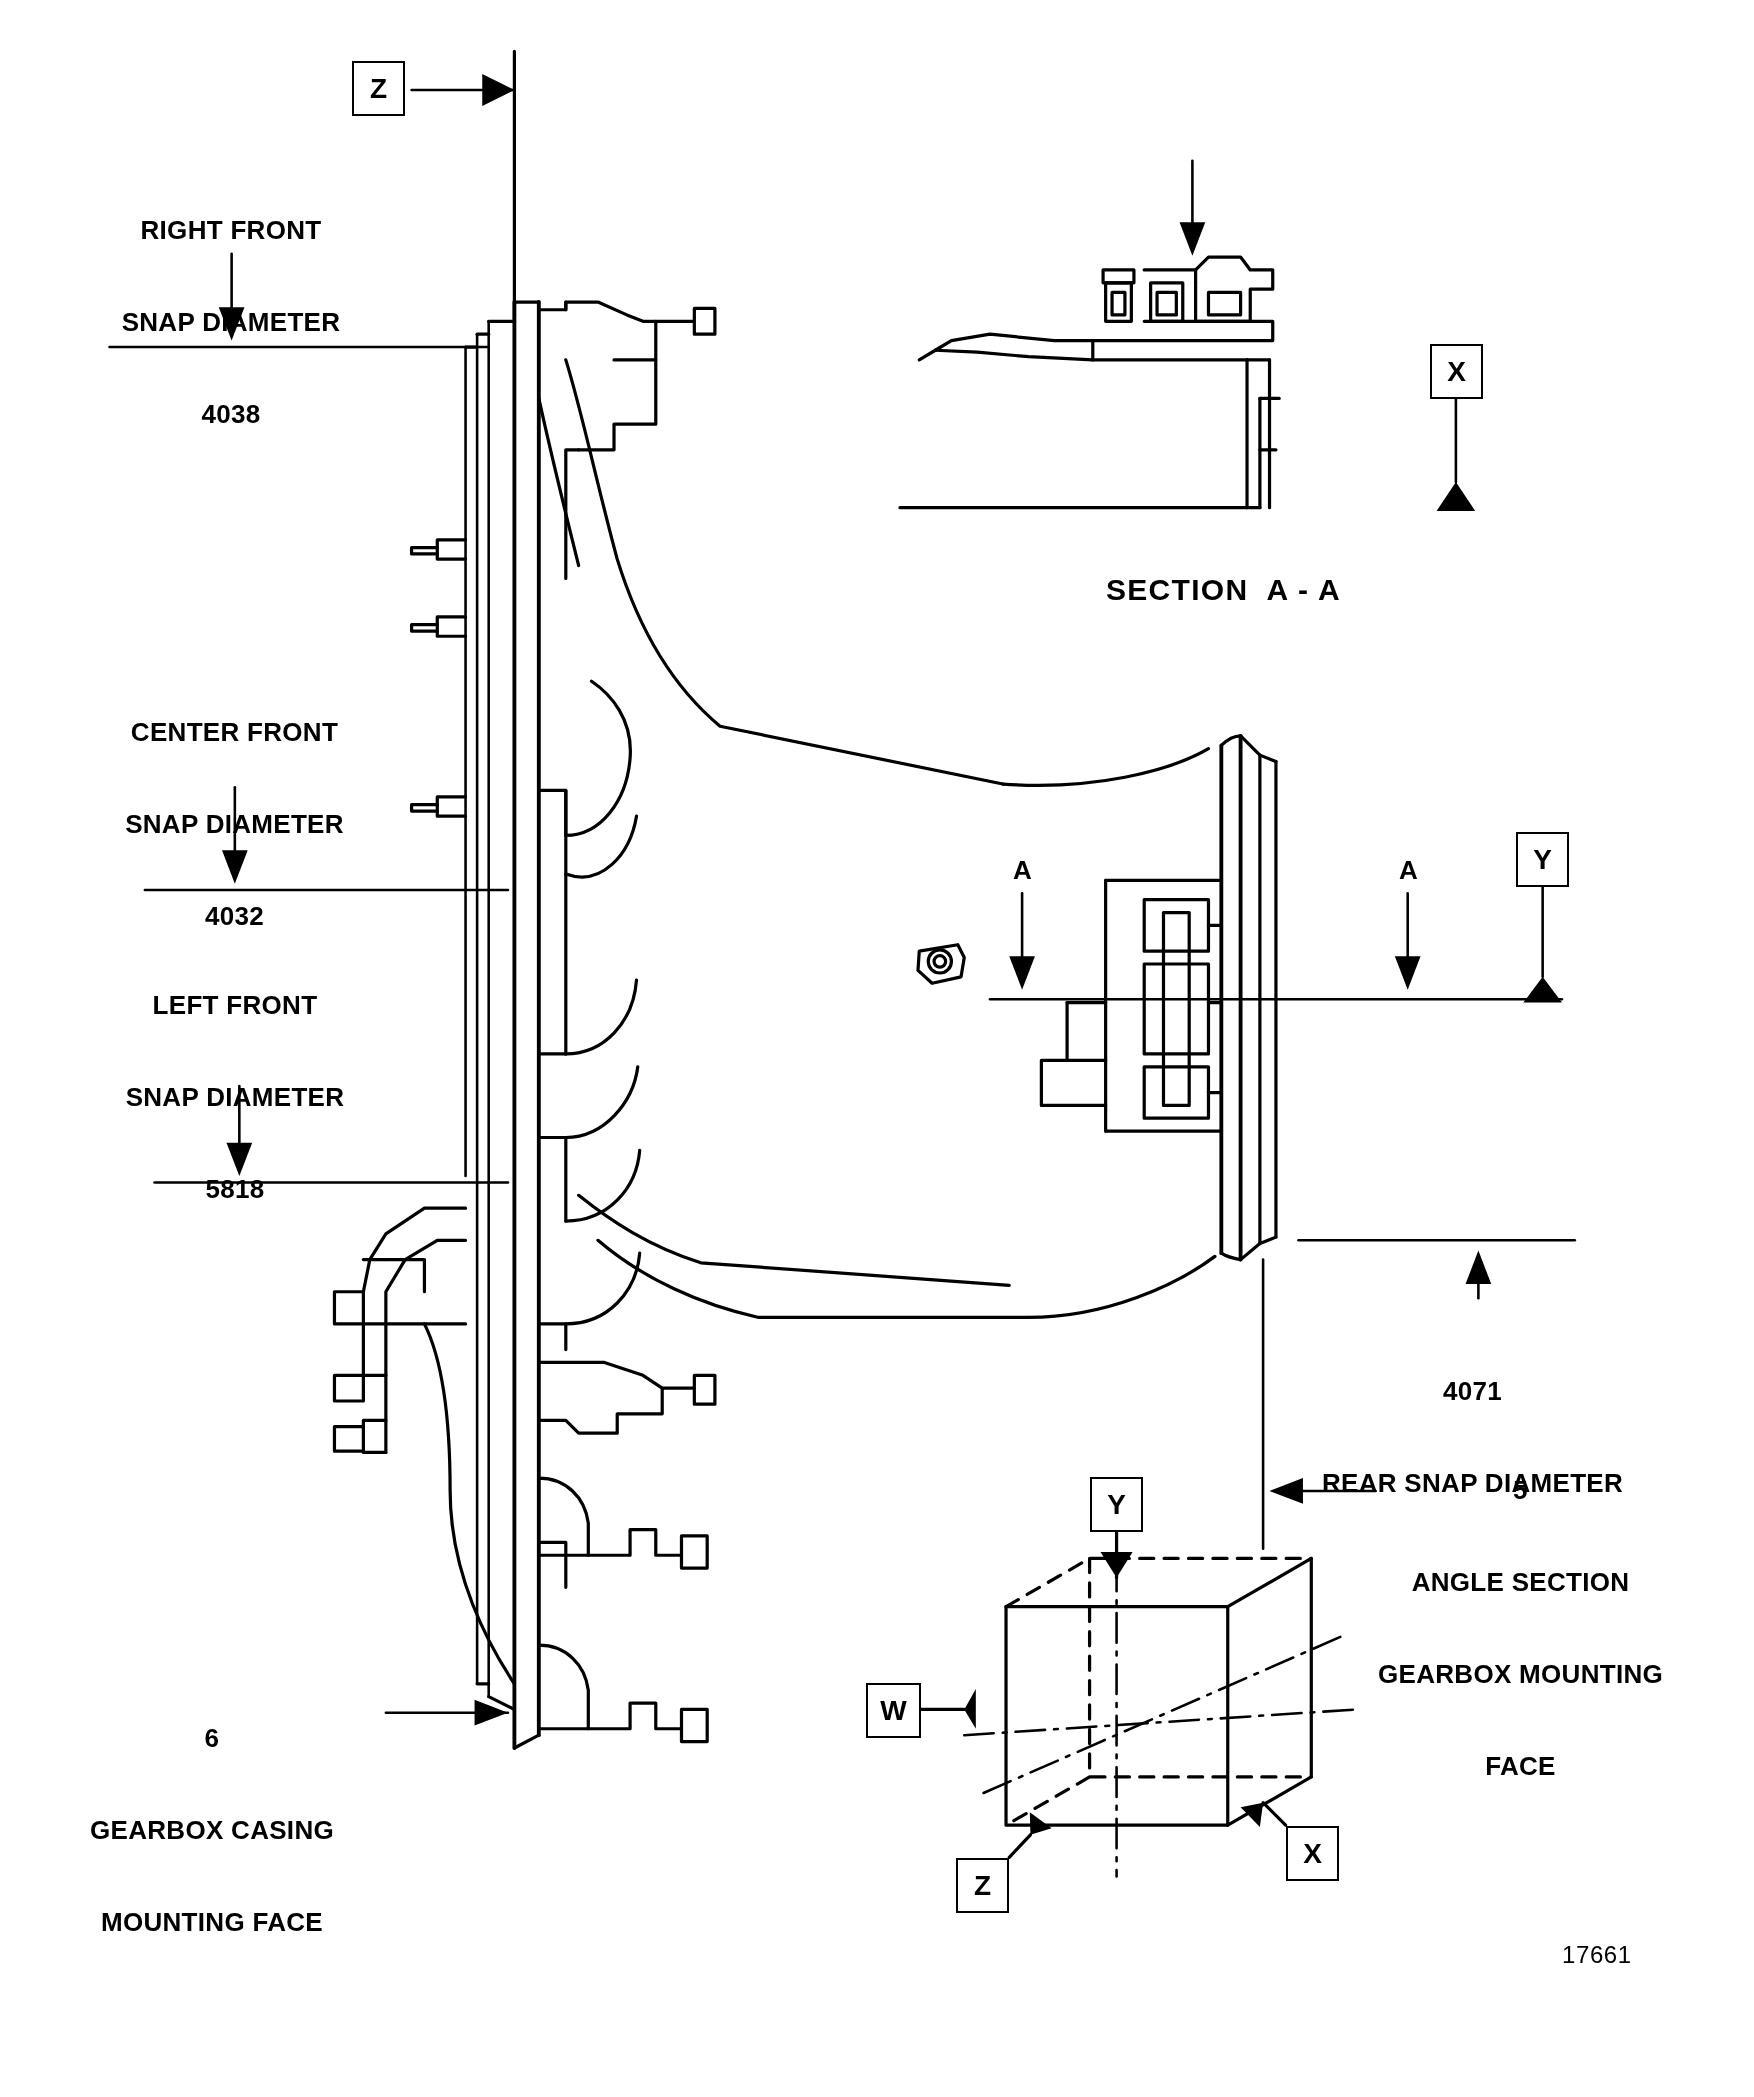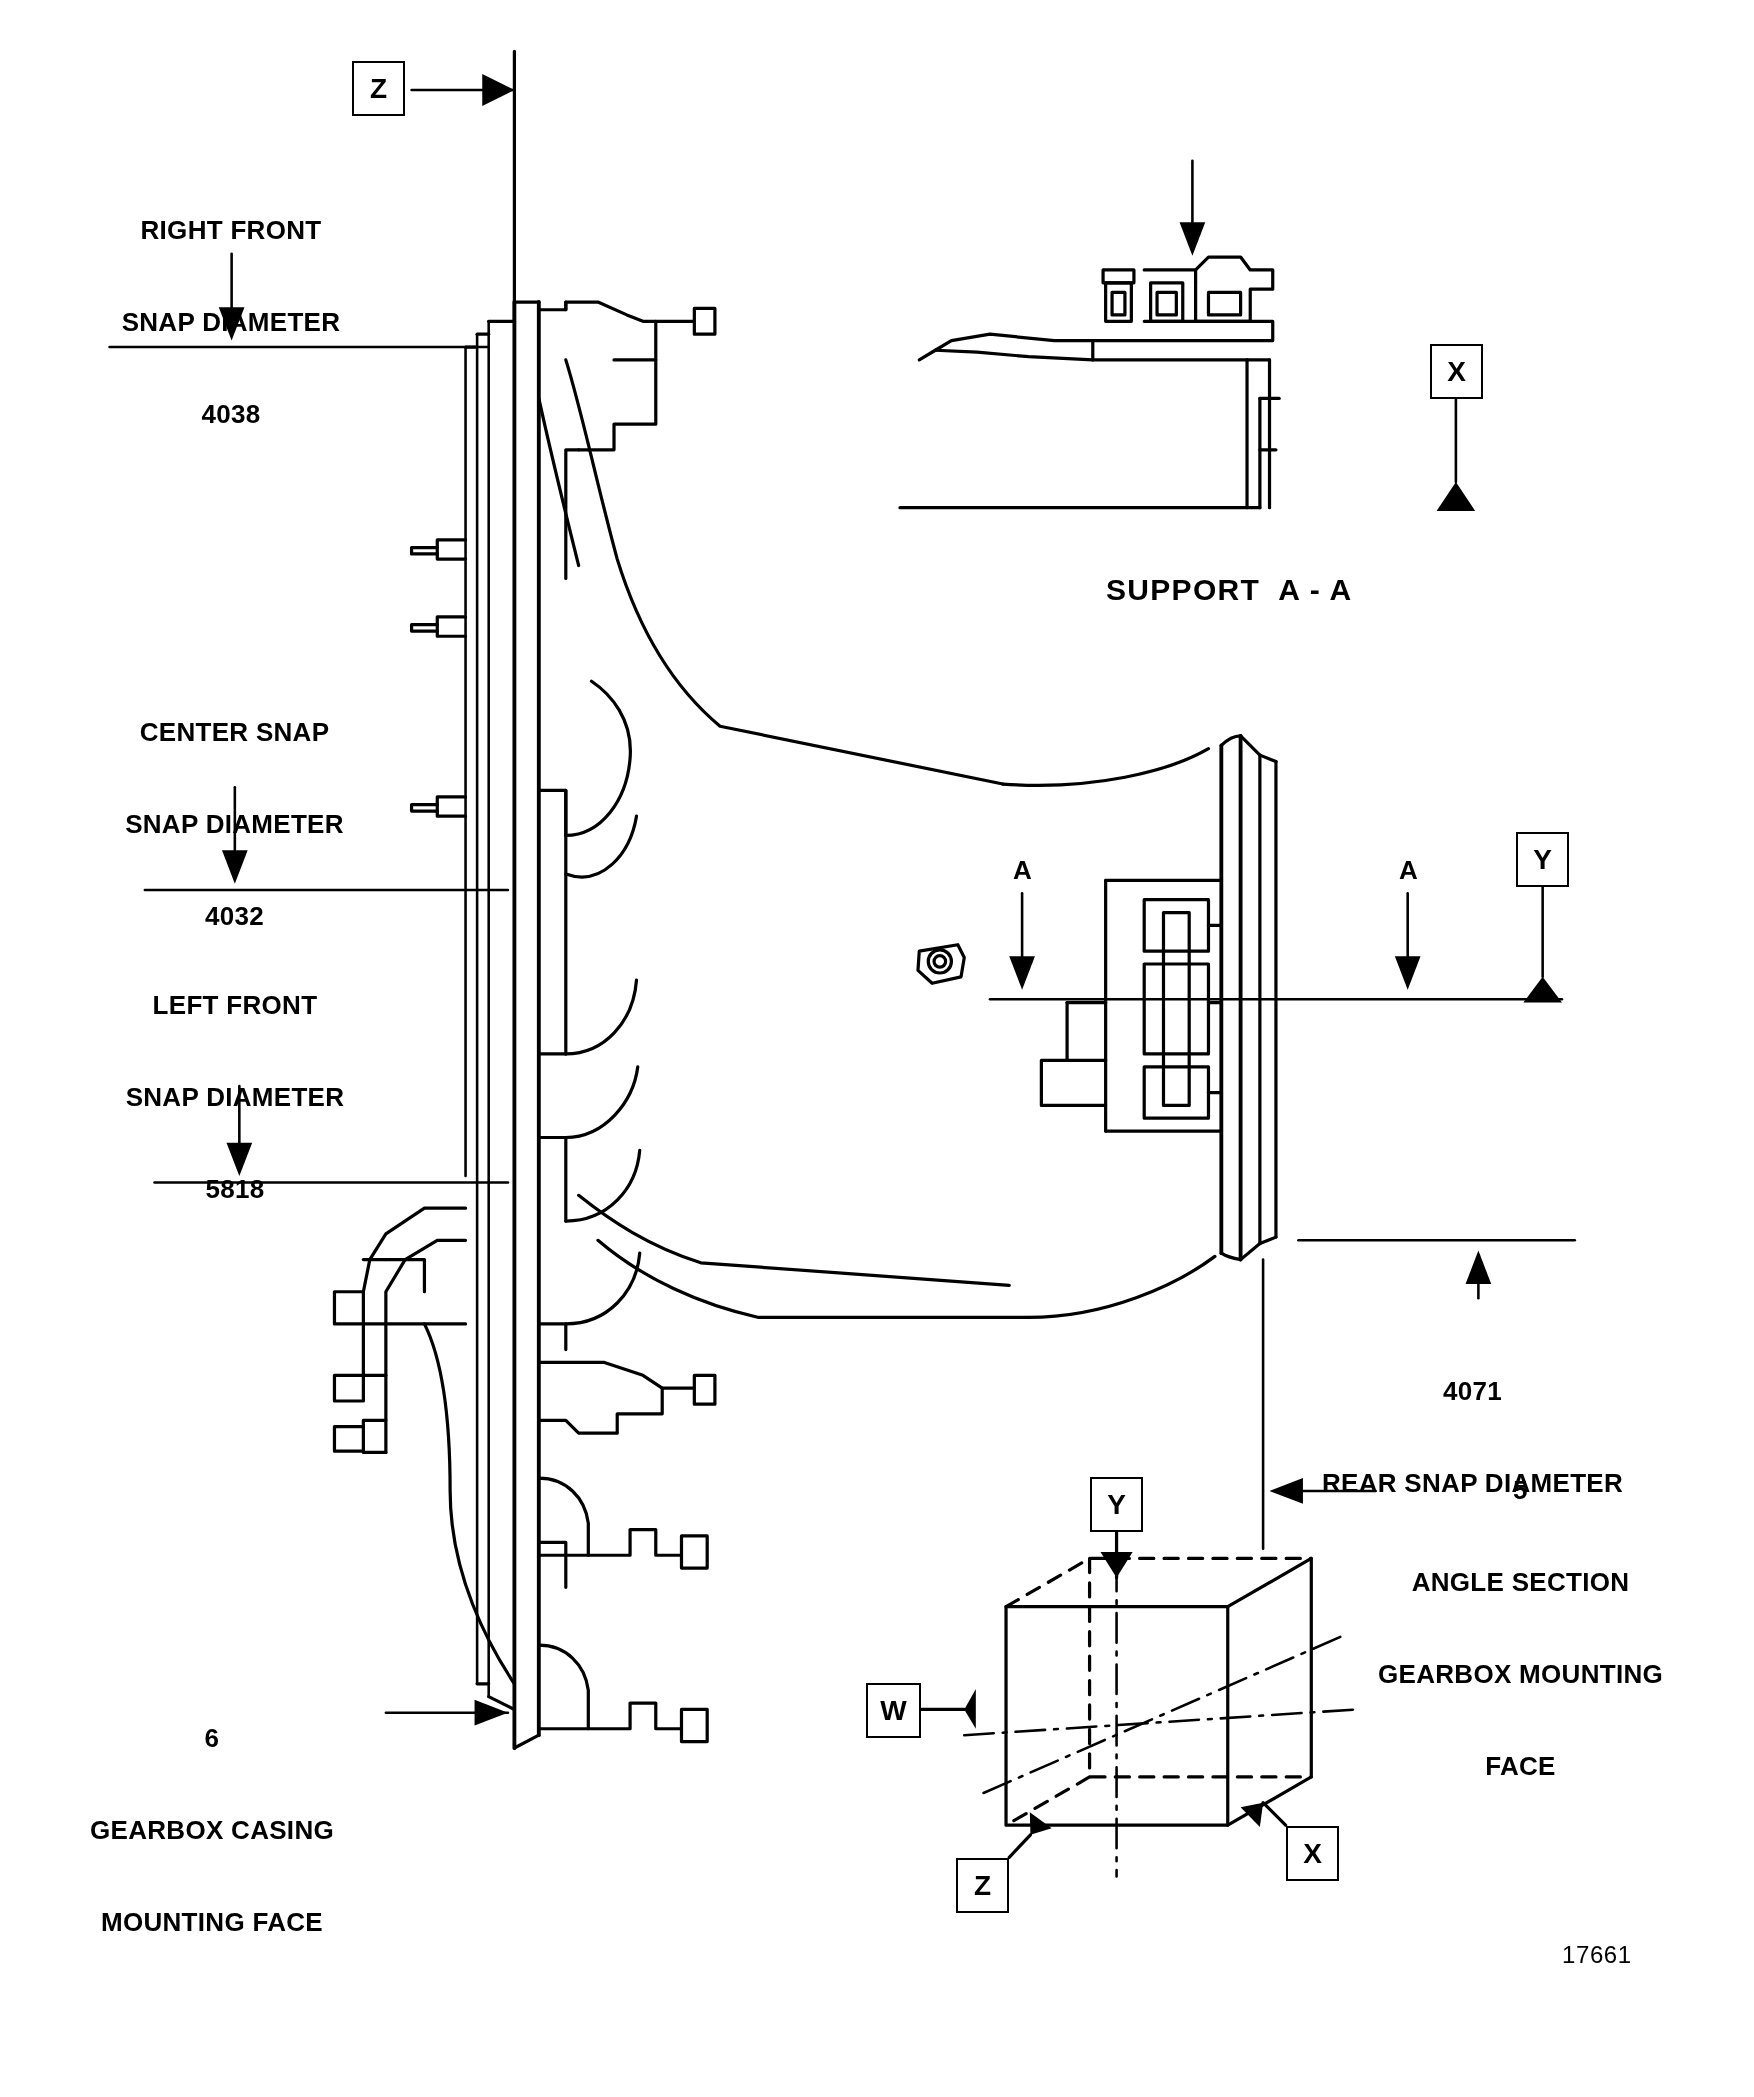--- a/index.html
+++ b/index.html
@@ -264,21 +264,21 @@
     <span>Z</span>
   </div>
 
   <div class="lbl center" style="left:64px; top:154px; width:334px;">
     <div>RIGHT FRONT</div>
     <div>SNAP DIAMETER</div>
     <div>4038</div>
   </div>
 
   <div class="lbl center" style="left:64px; top:656px; width:341px;">
-    <div>CENTER SNAP</div>
+    <div>CENTER FRONT</div>
     <div>SNAP DIAMETER</div>
     <div>4032</div>
   </div>
 
   <div class="lbl center" style="left:71px; top:929px; width:328px;">
     <div>LEFT FRONT</div>
     <div>SNAP DIAMETER</div>
     <div>5818</div>
   </div>
 
@@ -286,21 +286,21 @@
     <div>6</div>
     <div>GEARBOX CASING</div>
     <div>MOUNTING FACE</div>
   </div>
 
 
   <div class="frame-box" style="left:1430px; top:344px; width:53px; height:55px;">
     <span>X</span>
   </div>
 
-  <div class="lbl left" style="left:1106px; top:572px; width:399px; font-size:30px; letter-spacing:1.3px;">SUPPORT  A - A</div>
+  <div class="lbl left" style="left:1106px; top:572px; width:399px; font-size:30px; letter-spacing:1.3px;">SECTION  A - A</div>
 
   <div class="lbl center" style="left:1000px; top:855px; width:45px;">A</div>
   <div class="lbl center" style="left:1386px; top:855px; width:45px;">A</div>
 
   <div class="frame-box" style="left:1516px; top:832px; width:53px; height:55px;">
     <span>Y</span>
   </div>
 
   <div class="lbl center" style="left:1241px; top:1315px; width:463px;">
     <div>4071</div>

